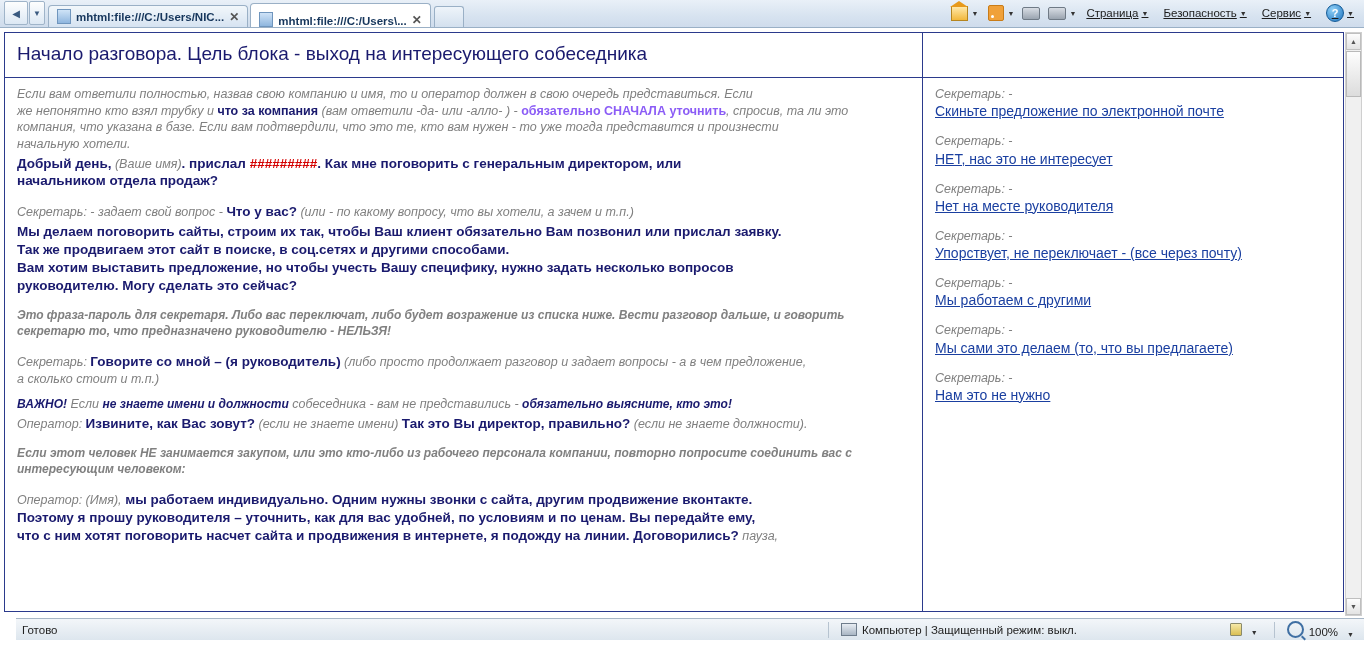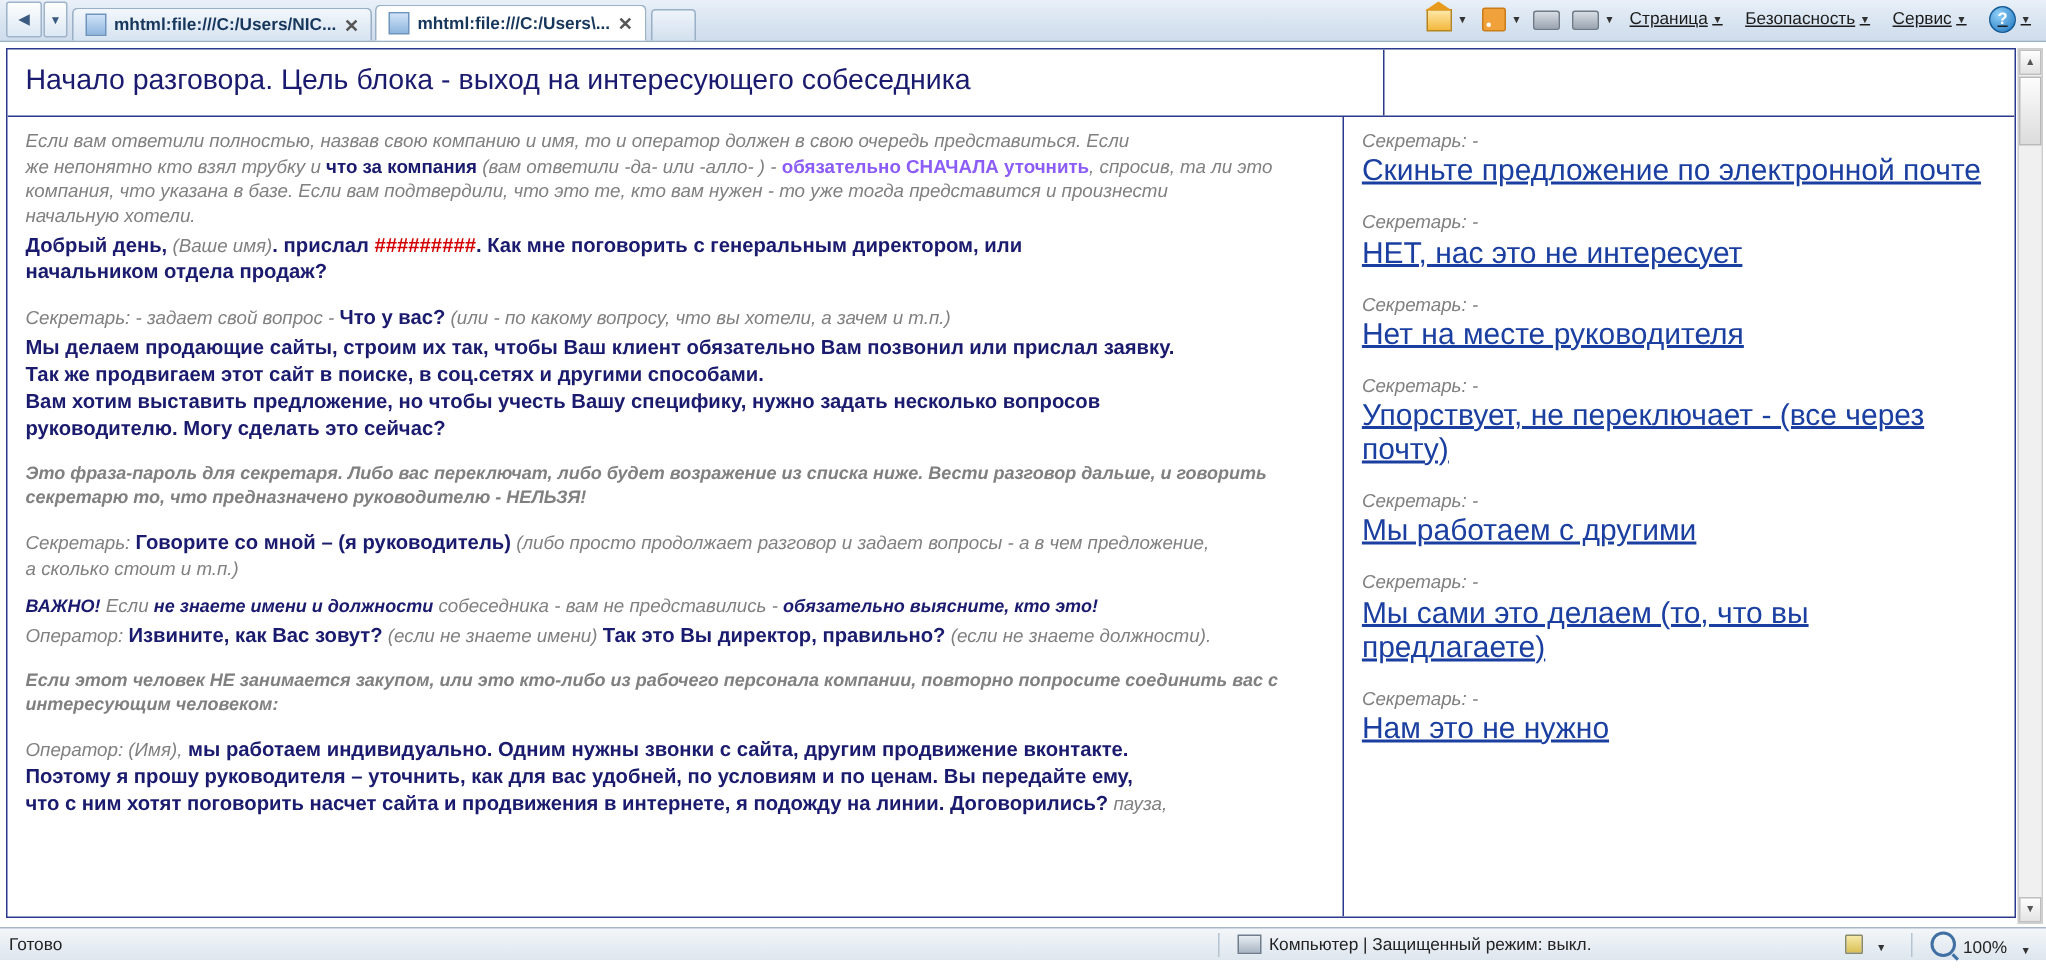--- a/index.html
+++ b/index.html
@@ -59,20 +59,21 @@
     font-size: 11.5px;
     color: #16365c;
     max-width: 215px;
     white-space: nowrap;
     overflow: hidden;
     box-sizing: border-box;
   }
   .tab.active {
     background: #ffffff;
     height: 24px;
+    align-items: flex-end;
   }
   .tab .favicon {
     width: 12px; height: 13px;
     background: linear-gradient(to bottom,#cfe3f7,#8fb6de);
     border: 1px solid #6f95bd;
     flex: 0 0 auto;
   }
   .tab .label {
     overflow: hidden;
     text-overflow: ellipsis;
@@ -239,21 +240,21 @@
   .ital-gray-b { font-style: italic; color: #808080; font-weight: bold; }
 
   .sec-line { margin: 0 0 1px 0; line-height: 1.3; }
   .sec-label {
     font-style: italic;
     color: #808080;
     font-size: 12.5px;
   }
   .link {
     color: #1a3fa0;
-    font-size: 20px;
+    font-size: 14px;
   }
   .right-item { margin-bottom: 14px; }
 
   
   .vscroll {
     position: absolute;
     right: 2px;
     top: 4px;
     width: 17px;
     height: 584px;
@@ -284,20 +285,21 @@
   
   .statusbar {
     height: 22px;
     background: linear-gradient(to bottom,#f3f6f9,#dde6ee);
     border-top: 1px solid #a7b6c6;
     display: flex;
     align-items: center;
     font-size: 11.5px;
     color: #222;
     box-sizing: border-box;
+    margin-left: 16px;
   }
   .sb-left { padding-left: 6px; width: 800px; }
   .sb-sep {
     width: 1px; height: 16px; background: #b6c3d0; margin: 0 6px;
   }
   .sb-zone { display: flex; align-items: flex-end; gap: 5px; padding: 0 6px; }
   .pc-ico {
     width: 14px; height: 11px;
     background: linear-gradient(to bottom,#e8edf3,#a9b6c4);
     border: 1px solid #6f7d8c;
@@ -413,21 +415,21 @@
           <span>начальником отдела продаж?</span>
         </div>
 
         <div class="gap"></div>
 
         <div class="p">
           <span class="ital-gray">Секретарь: - задает свой вопрос - </span><span class="bold-navy">Что у вас?</span><span class="ital-gray"> (или - по какому вопросу, что вы хотели,  а зачем и т.п.)</span>
         </div>
 
         <div class="p bold-navy">
-          <span>Мы делаем продающие сайты, строим их так, чтобы Ваш клиент обязательно Вам позвонил или прислал заявку.</span><br>
+          <span>Мы делаем поговорить сайты, строим их так, чтобы Ваш клиент обязательно Вам позвонил или прислал заявку.</span><br>
           <span>Так же продвигаем этот сайт в поиске, в соц.сетях и другими способами.</span><br>
           <span>Вам хотим выставить предложение, но чтобы учесть Вашу специфику, нужно задать несколько вопросов</span><br>
           <span>руководителю. Могу сделать это сейчас?</span>
         </div>
 
         <div class="gap"></div>
 
         <div class="p ital-gray-b">
           <span>Это фраза-пароль для секретаря. Либо вас переключат, либо будет возражение из списка ниже. Вести разговор дальше, и говорить</span><br>
           <span>секретарю то, что предназначено руководителю - НЕЛЬЗЯ!</span>

